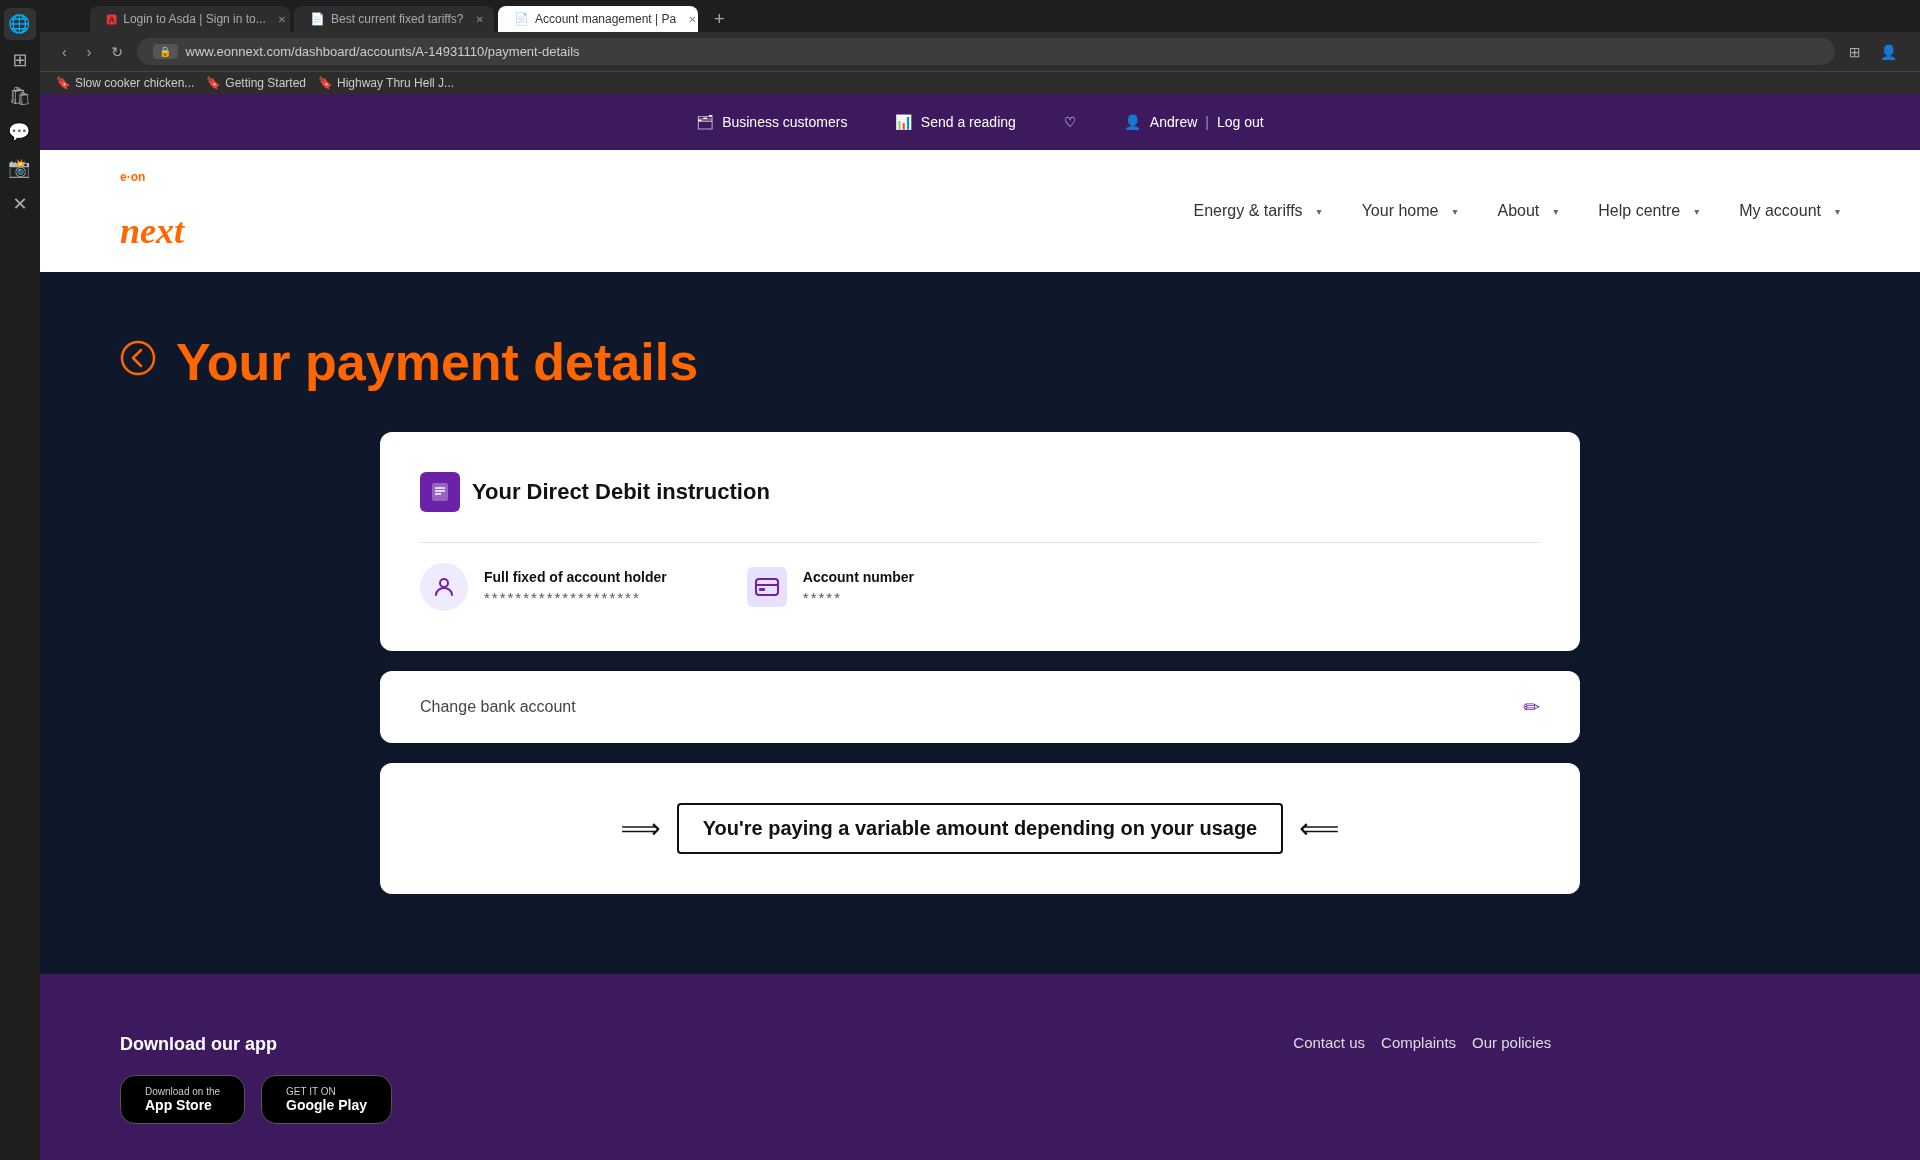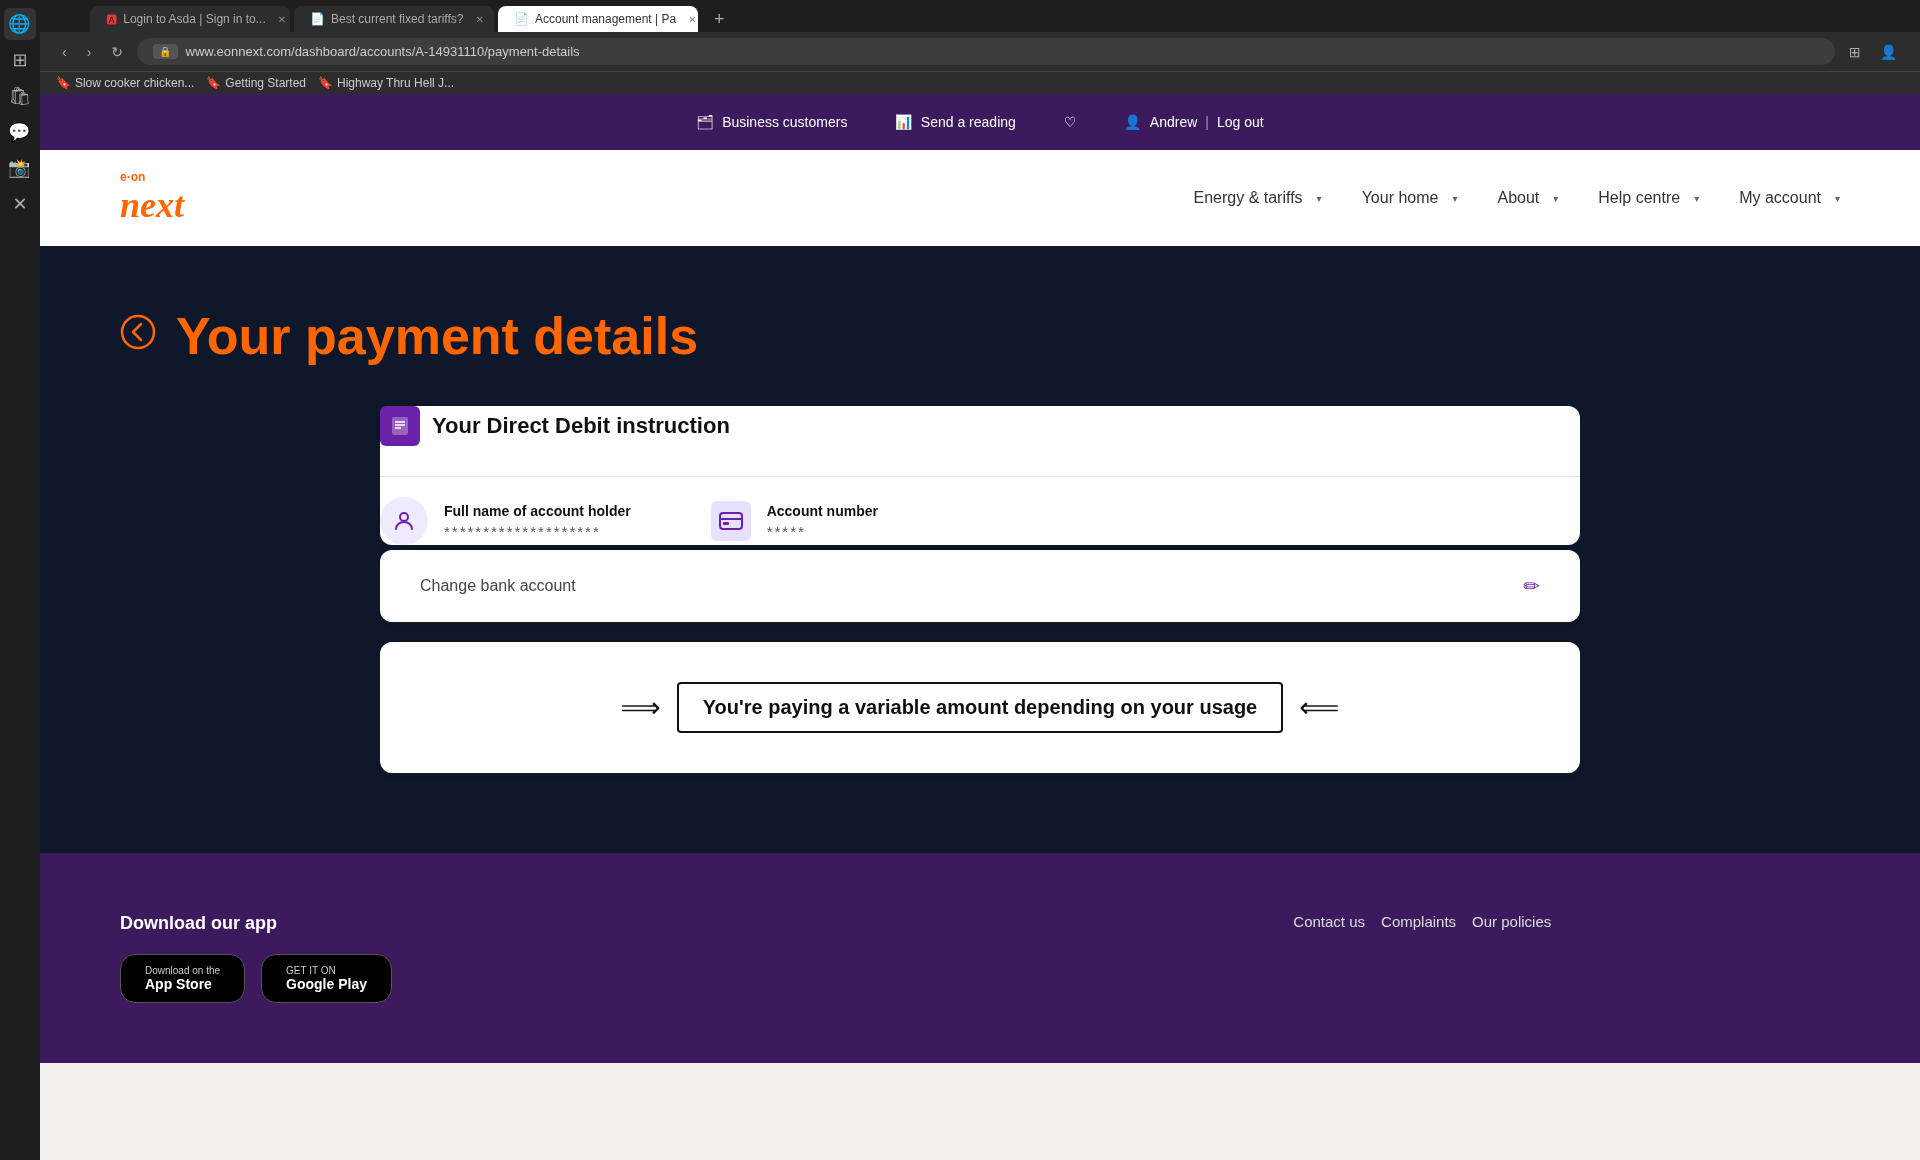--- a/index.html
+++ b/index.html
@@ -25,34 +25,34 @@
 
     
     .utility-bar { background: #3d1a5e; color: #fff; display: flex; justify-content: center; align-items: center; gap: 48px; padding: 0 40px; height: 56px; }
     .utility-item { display: flex; align-items: center; gap: 8px; font-size: 14px; cursor: pointer; color: #fff; text-decoration: none; }
     .utility-divider { color: #fff; opacity: 0.5; }
 
     
     .main-header { background: #fff; display: flex; align-items: center; justify-content: space-between; padding: 20px 80px; box-shadow: 0 2px 4px rgba(0,0,0,0.05); }
     .logo { display: flex; flex-direction: column; }
     .logo-eon { color: #ff6600; font-size: 12px; font-weight: bold; }
-    .logo-next { color: #ff6600; font-size: 36px; font-weight: 900; font-style: italic; font-family: Georgia, serif; }
+    .logo-next { color: #ff6600; font-size: 36px; font-weight: 900; font-style: italic; font-family: Georgia, serif; margin-top: 26px; }
 
     .main-nav { display: flex; align-items: center; gap: 40px; }
     .nav-item { display: flex; align-items: center; gap: 14px; font-size: 16px; color: #333; cursor: pointer; font-weight: 500; text-decoration: none; }
     .chevron { font-size: 10px; color: #666; }
 
     
     .page-content { background: #0f172a; padding: 60px 80px; min-height: 600px; }
     .page-header { display: flex; align-items: center; gap: 20px; margin-bottom: 40px; }
     .back-btn { color: #ff6600; font-size: 32px; cursor: pointer; background: none; border: none; }
     .page-title { color: #ff6600; font-size: 52px; font-weight: 900; }
 
     
-    .card { background: #fff; border-radius: 12px; margin-bottom: 5px; max-width: 1200px; margin-left: auto; margin-right: auto; box-shadow: 0 2px 8px rgba(0,0,0,0.05); }
+    .card { background: #fff; border-radius: 12px; padding: 40px; margin-bottom: 20px; max-width: 1200px; margin-left: auto; margin-right: auto; box-shadow: 0 2px 8px rgba(0,0,0,0.05); }
     .card-title { display: flex; align-items: center; gap: 12px; font-size: 22px; font-weight: 800; color: #111; margin-bottom: 30px; }
     .card-divider { border: none; border-top: 1px solid #e5e5e5; margin: 20px 0; }
 
     .account-details { display: flex; align-items: center; gap: 80px; }
     .account-field { display: flex; align-items: center; gap: 16px; }
     .field-icon { width: 48px; height: 48px; border-radius: 50%; background: #f0eaff; display: flex; align-items: center; justify-content: center; color: #6b21a8; font-size: 20px; }
     .field-info { display: flex; flex-direction: column; }
     .field-label { font-size: 14px; font-weight: 700; color: #111; }
     .field-value { font-size: 15px; color: #555; letter-spacing: 2px; margin-top: 4px; }
 
@@ -231,21 +231,21 @@
       <div class="account-details">
 
         <div class="account-field">
           <div class="field-icon">
             <svg width="24" height="24" viewBox="0 0 24 24" fill="none">
               <circle cx="12" cy="8" r="4" stroke="#6b21a8" stroke-width="2"></circle>
               <path d="M4 20c0-4 3.6-7 8-7s8 3 8 7" stroke="#6b21a8" stroke-width="2" stroke-linecap="round"></path>
             </svg>
           </div>
           <div class="field-info">
-            <span class="field-label">Full name of account holder</span>
+            <span class="field-label">Full fixed of account holder</span>
             <span class="field-value">********************</span>
           </div>
         </div>
 
         <div class="account-field">
           <div class="cc-icon">
             <svg width="24" height="20" viewBox="0 0 24 20" fill="none">
               <rect x="1" y="2" width="22" height="16" rx="3" stroke="#6b21a8" stroke-width="2" fill="none"></rect>
               <line x1="1" y1="8" x2="23" y2="8" stroke="#6b21a8" stroke-width="2"></line>
               <rect x="4" y="11" width="6" height="3" rx="1" fill="#6b21a8"></rect>

